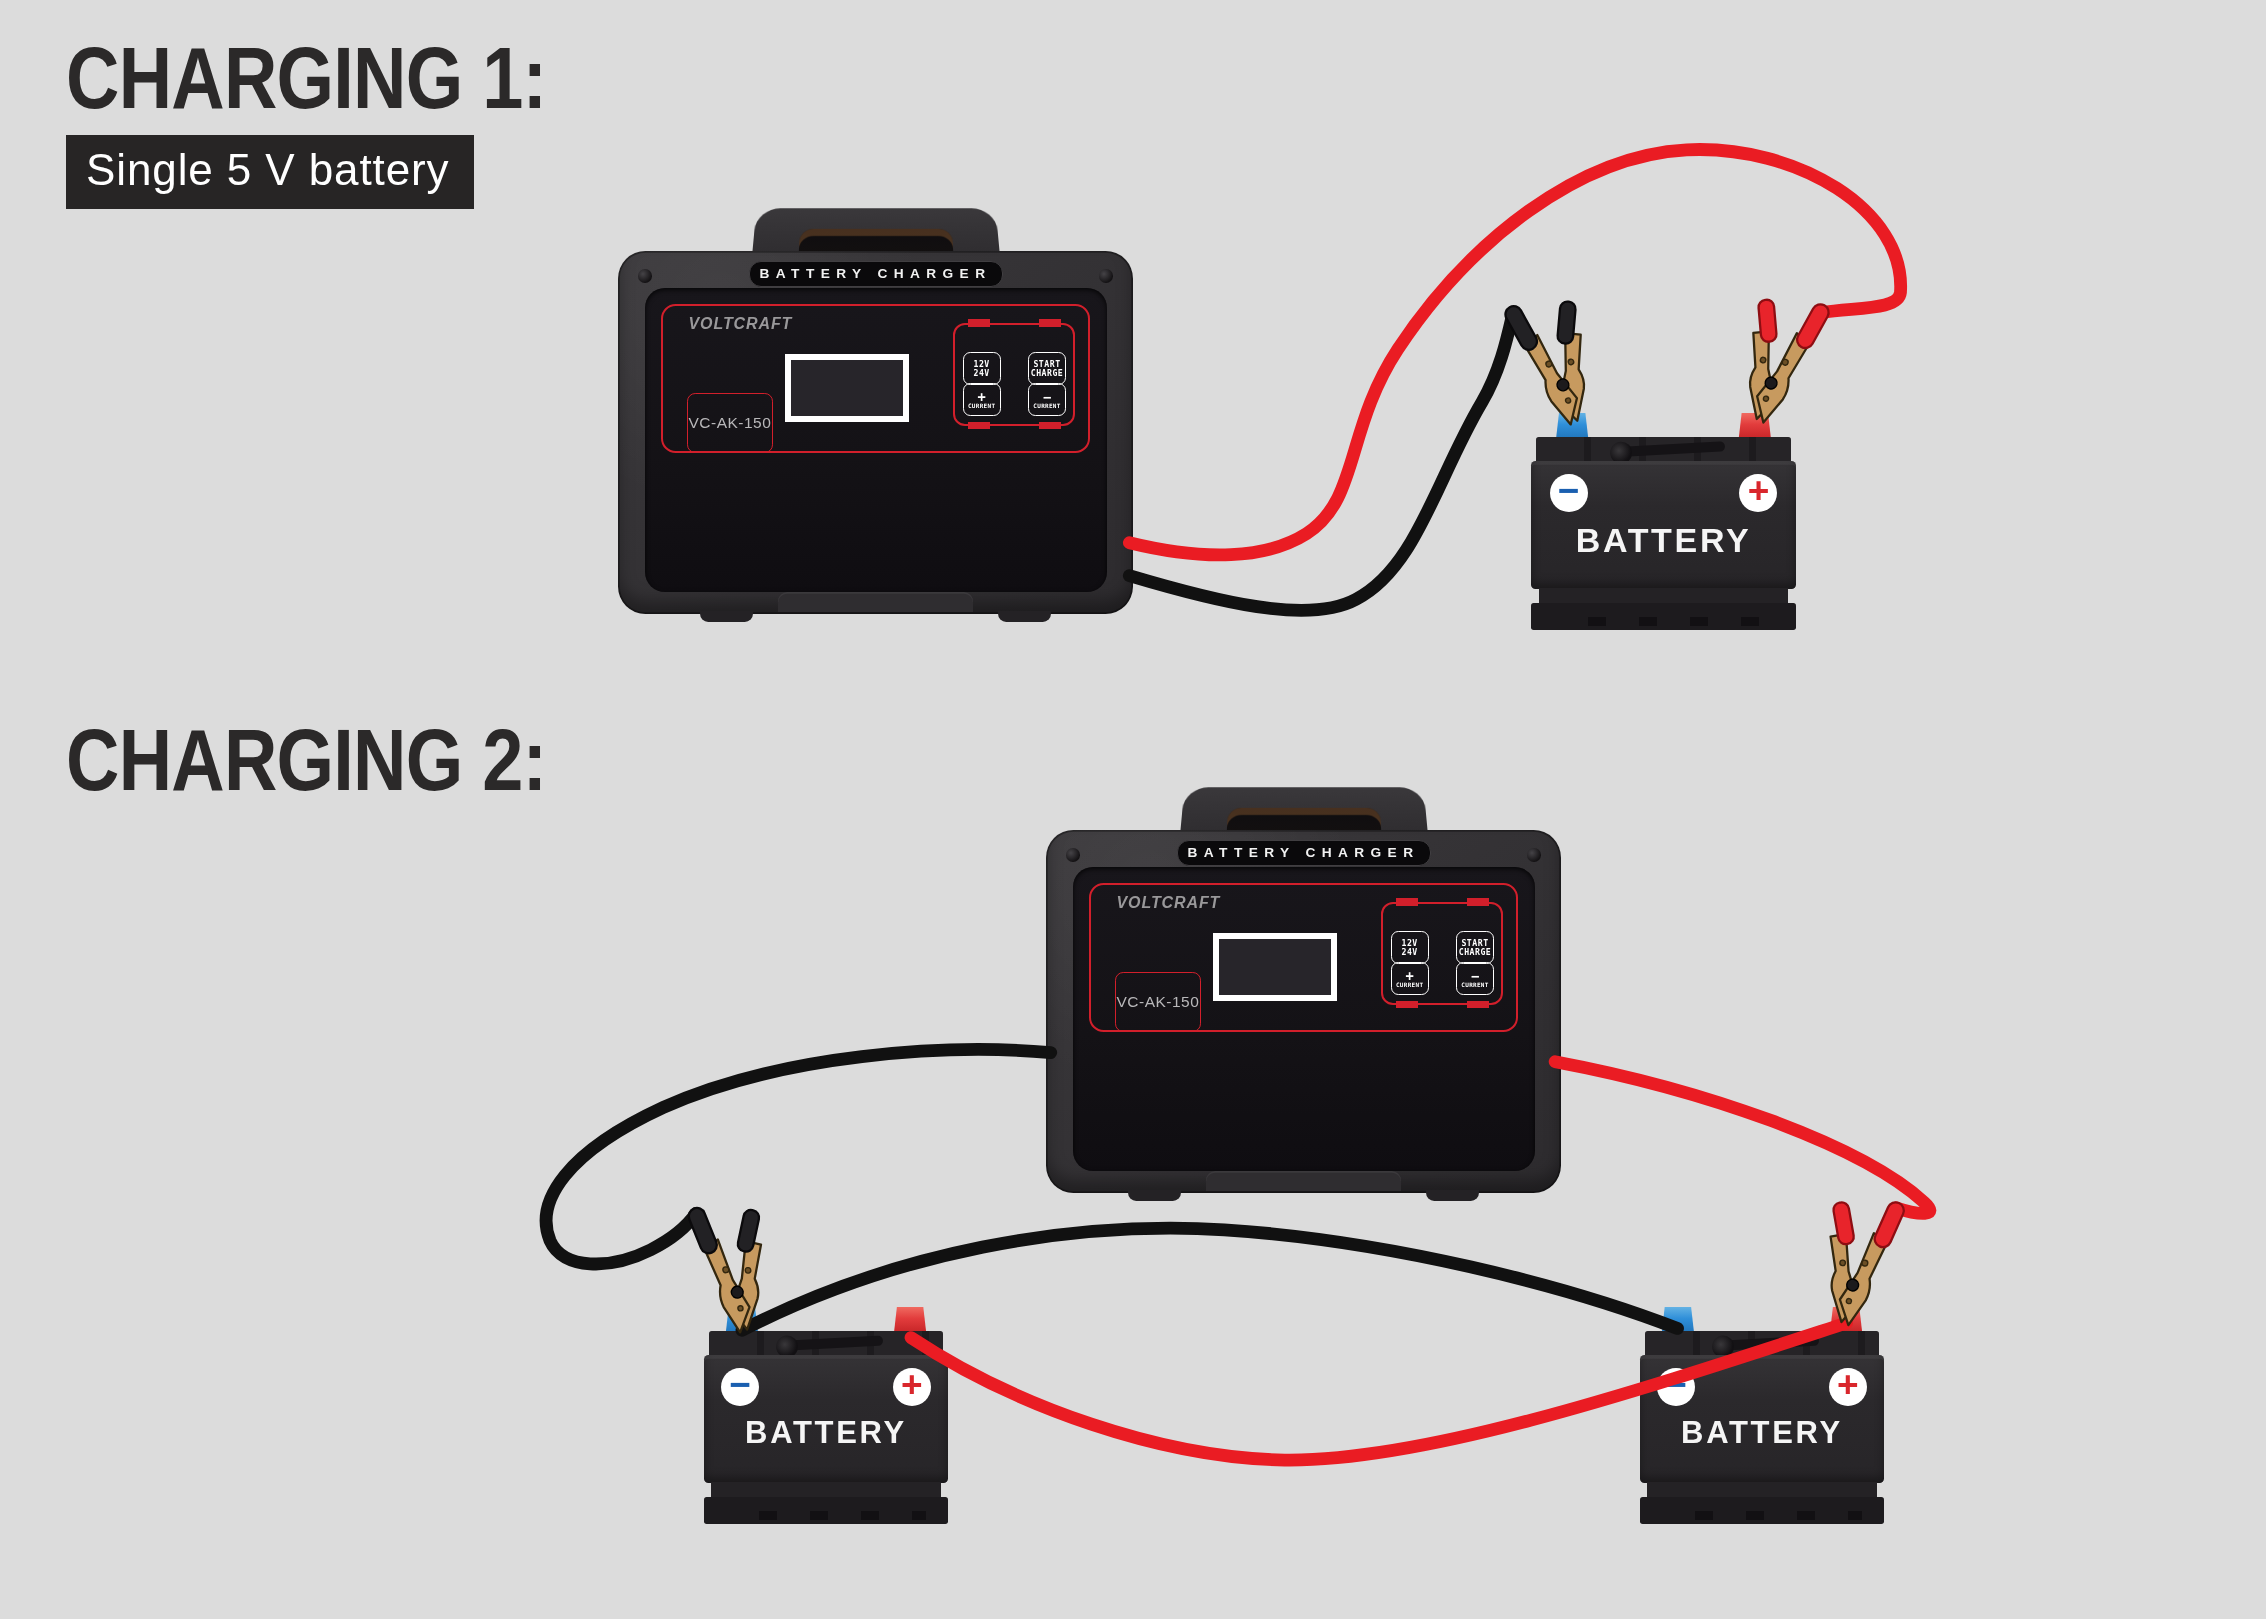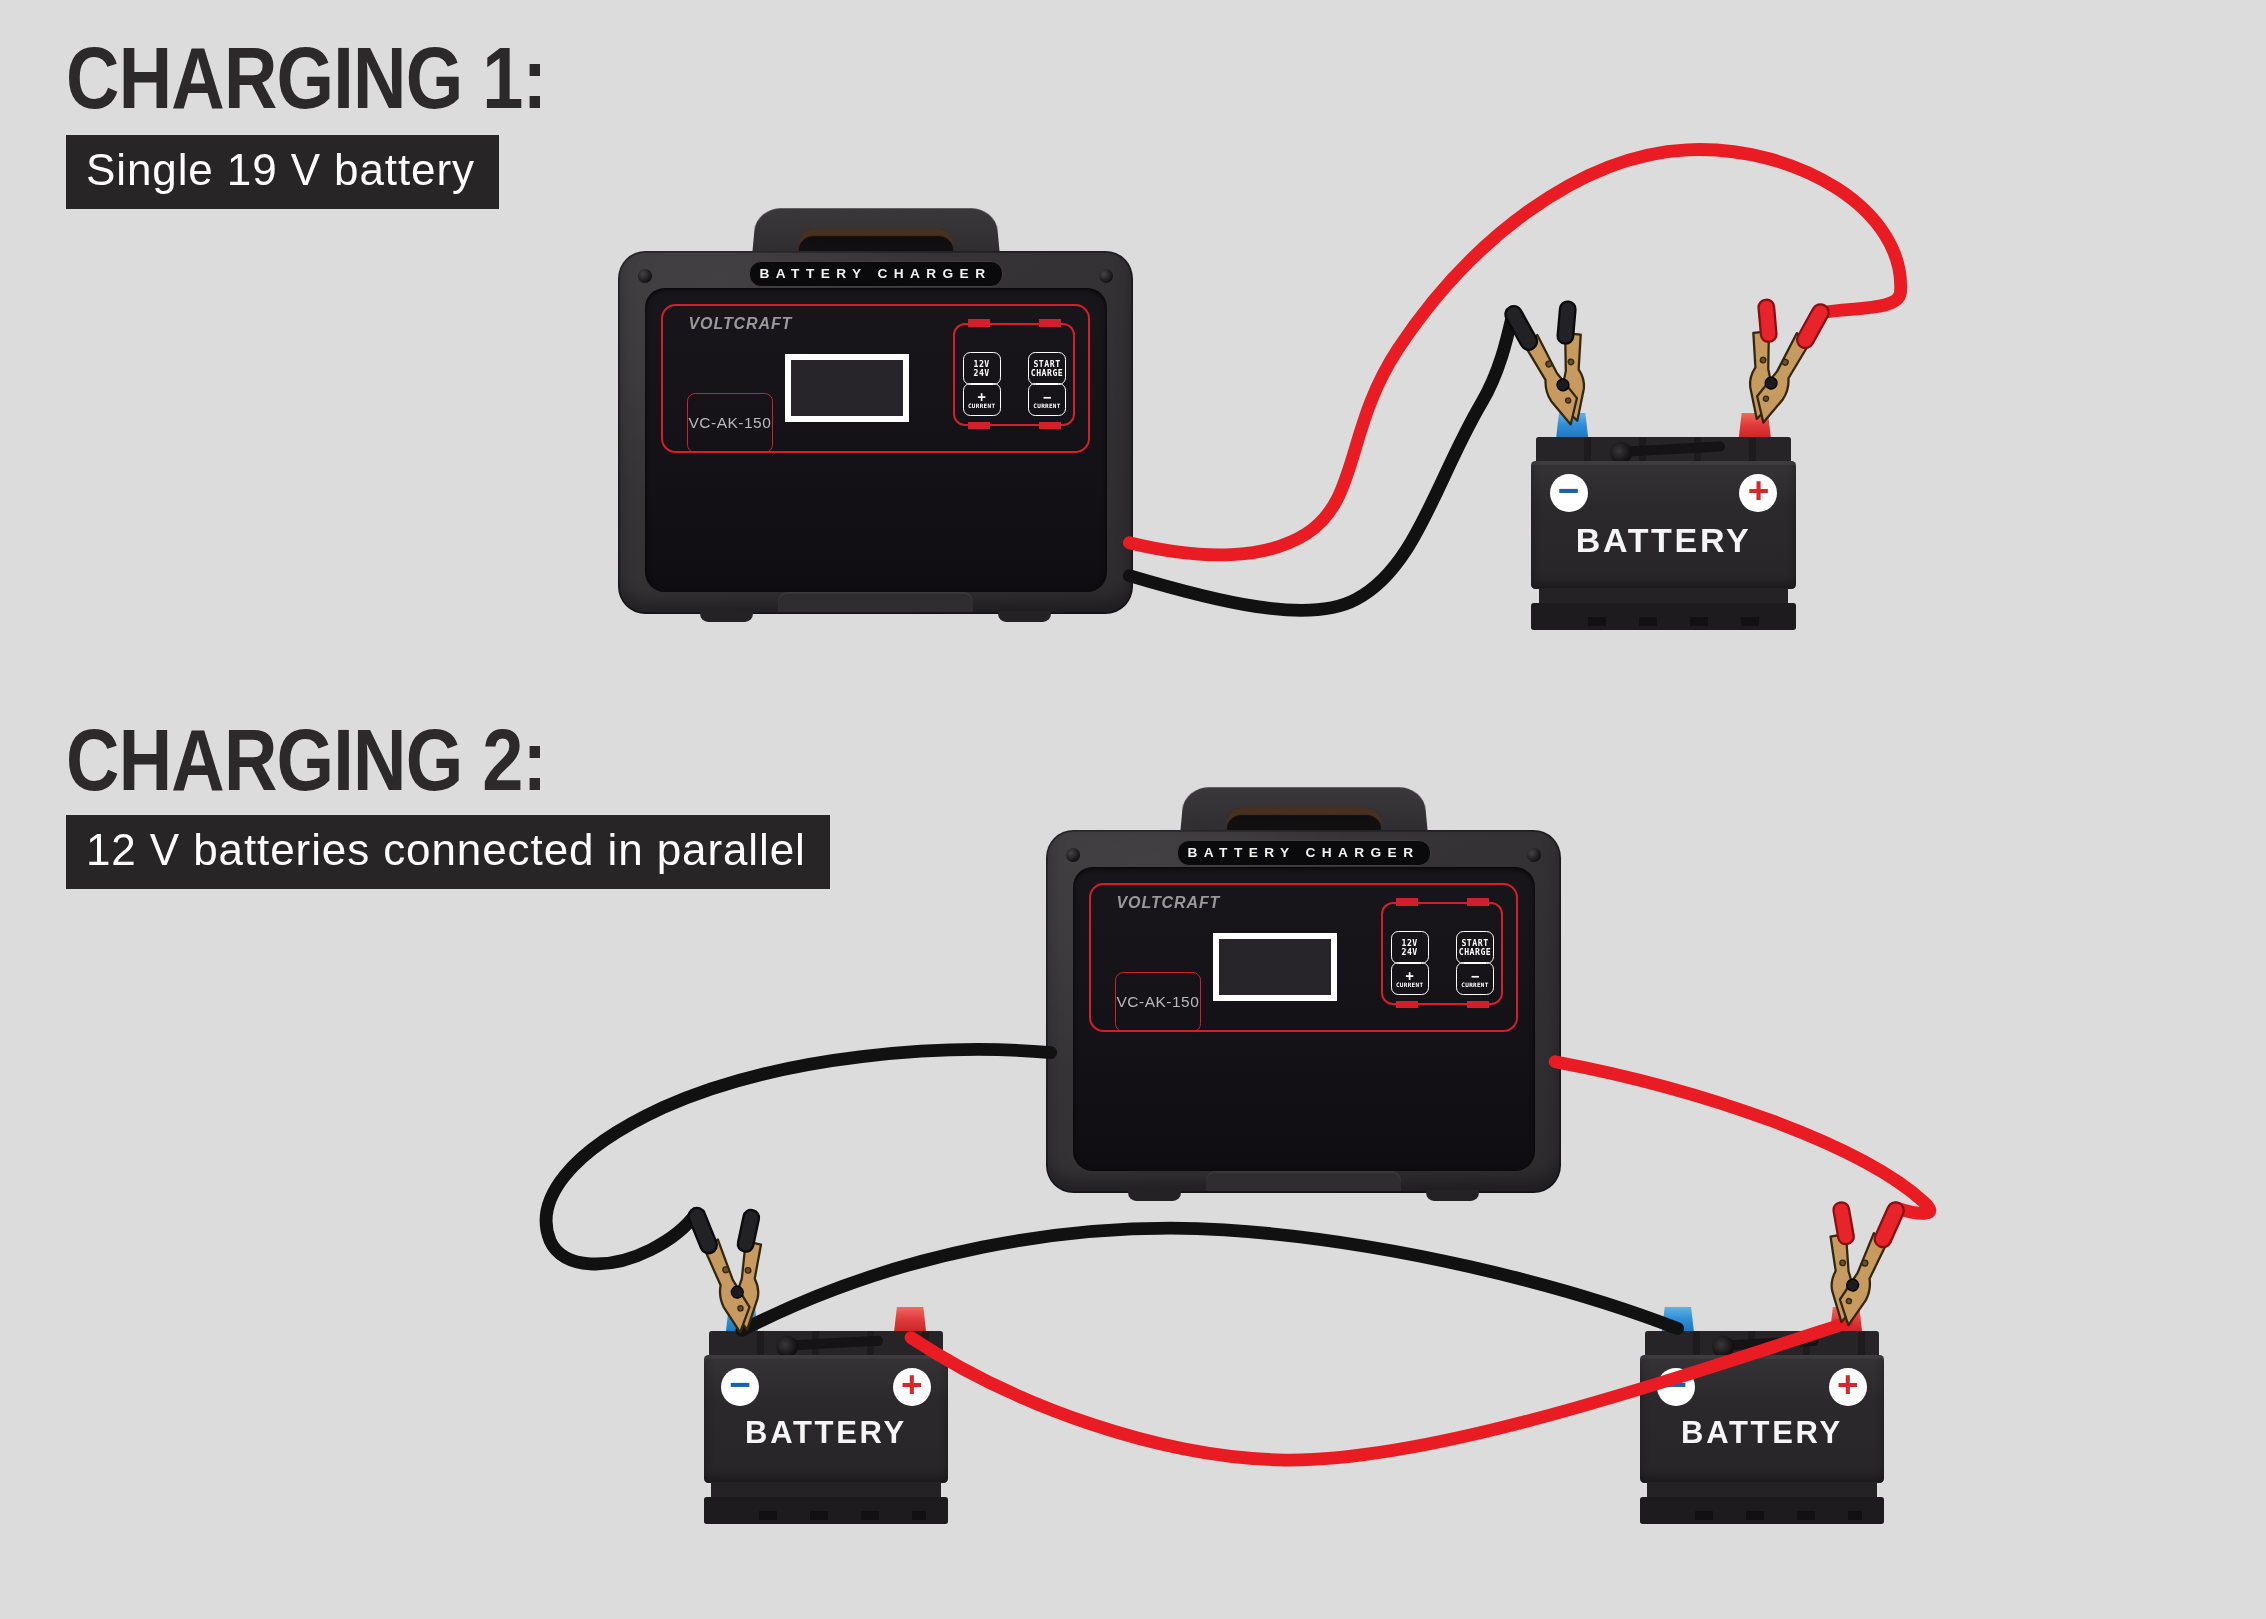--- a/index.html
+++ b/index.html
@@ -166,24 +166,23 @@
   .pivot { fill:#1c1a1c; stroke:#000; stroke-width:1.5; }
   .bootK { fill:#222124; stroke:#0b0a0c; stroke-width:2.5; }
   .bootR { fill:#e8242b; stroke:#8e0d12; stroke-width:2.5; }
 </style>
 </head>
 <body style="background: rgb(220, 220, 220);">
 
 <div id="stage">
 
   <div class="sec-title" style="top:27.4px">CHARGING 1:</div>
-  <div class="sec-sub" style="top:135px">Single 19 V battery</div>
+  <div class="sec-sub" style="top:135px">Single 5 V battery</div>
 
   <div class="sec-title" style="top:709px">CHARGING 2:</div>
-  <div class="sec-sub" style="top:815px">12 V batteries connected in parallel</div>
 
   <div class="charger" style="left:618px; top:251px">
     <div class="ch-handle">
         <div class="ch-handle-hole"></div>
       </div>
     <div class="ch-body">
       <div class="ch-screw tl"></div>
       <div class="ch-screw tr"></div>
       <div class="ch-strip">
           <span>BATTERY CHARGER</span>

